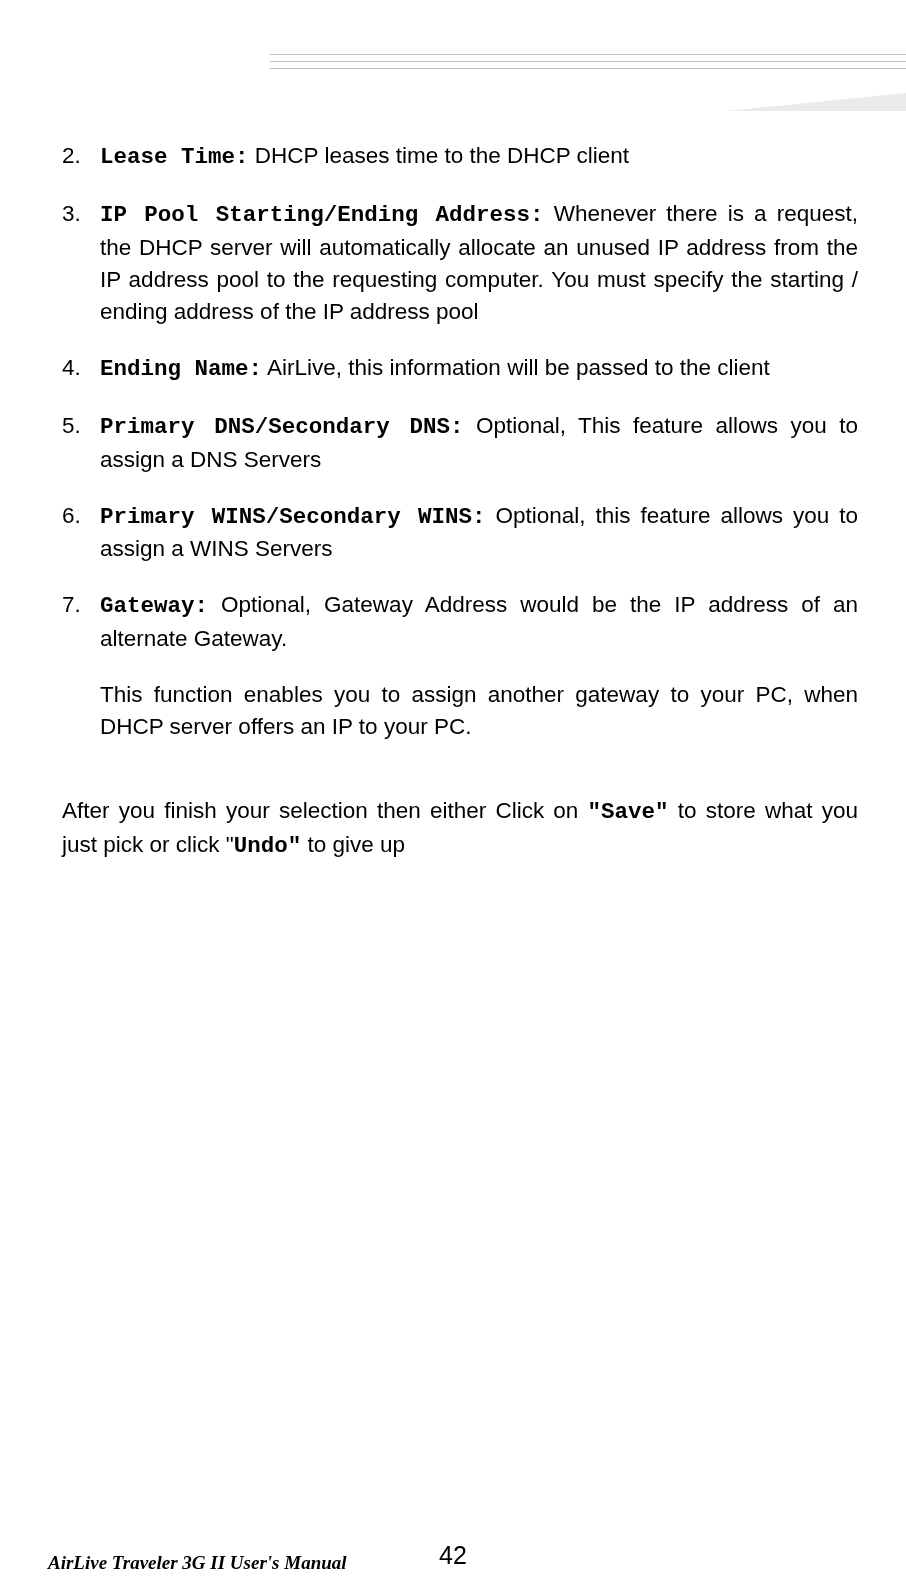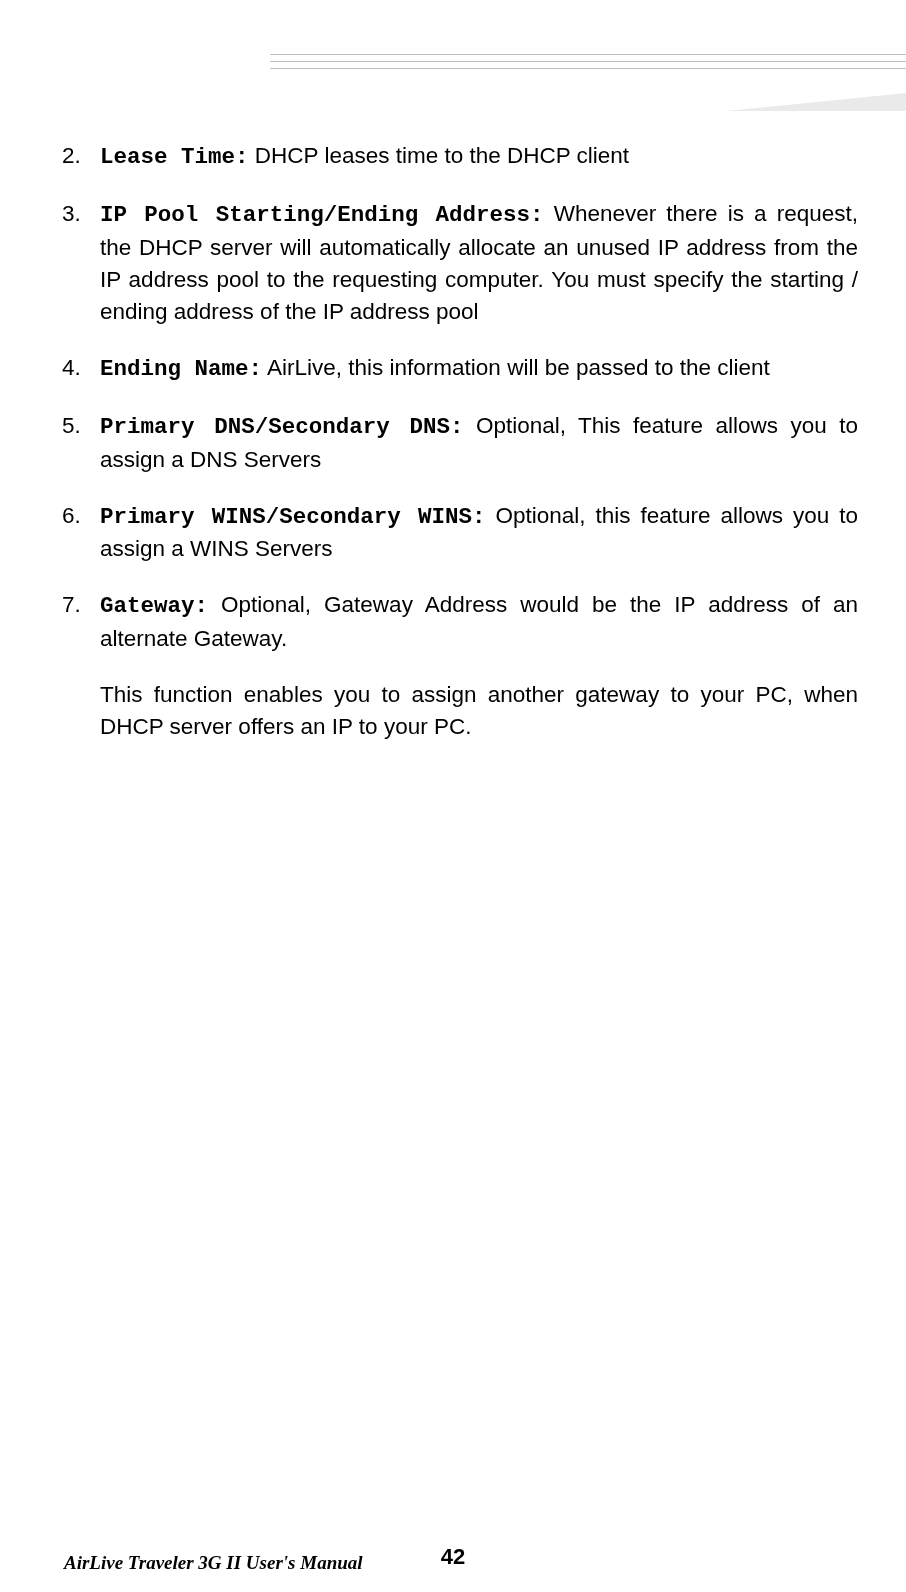--- a/index.html
+++ b/index.html
@@ -104,34 +104,34 @@
     }
     .footer {
       position: absolute;
       bottom: 18px;
       left: 0;
       right: 0;
       height: 30px;
     }
     .footer-title {
       position: absolute;
-      left: 64px;
+      left: 48px;
       bottom: 0;
       font-family: "Times New Roman", Times, serif;
       font-style: italic;
       font-weight: bold;
       font-size: 19px;
     }
     .footer-page {
       position: absolute;
       left: 50%;
       transform: translateX(-50%);
       bottom: 4px;
-      font-weight: bold;
-      font-size: 22px;
+      font-weight: normal;
+      font-size: 25px;
     }
   </style>
 </head>
 <body>
 
 <div class="header">
   <div class="header-rule">
     <div class="rule-line" style="top:6px;"></div>
     <div class="rule-line" style="top:13px;"></div>
     <div class="rule-line" style="top:20px;"></div>
@@ -169,18 +169,21 @@
 
     <li>
       <span class="num">7.</span>
       <span class="bold">Gateway:</span><span> Optional, Gateway Address would be the IP address of an alternate Gateway.</span>
     </li>
 
   </ol>
 
   <p class="extra-para">This function enables you to assign another gateway to your PC, when DHCP server offers an IP to your PC.</p>
 
+  <p class="closing">
+    <span>After you finish your selection then either Click on </span><span class="bold">"Save"</span><span> to store what you just pick or click "</span><span class="bold">Undo"</span><span> to give up</span>
+  </p>
 </div>
 
 <div class="footer">
   <div class="footer-title">AirLive Traveler 3G II User's Manual</div>
   <div class="footer-page">42</div>
 </div>
 
 </body></html>

